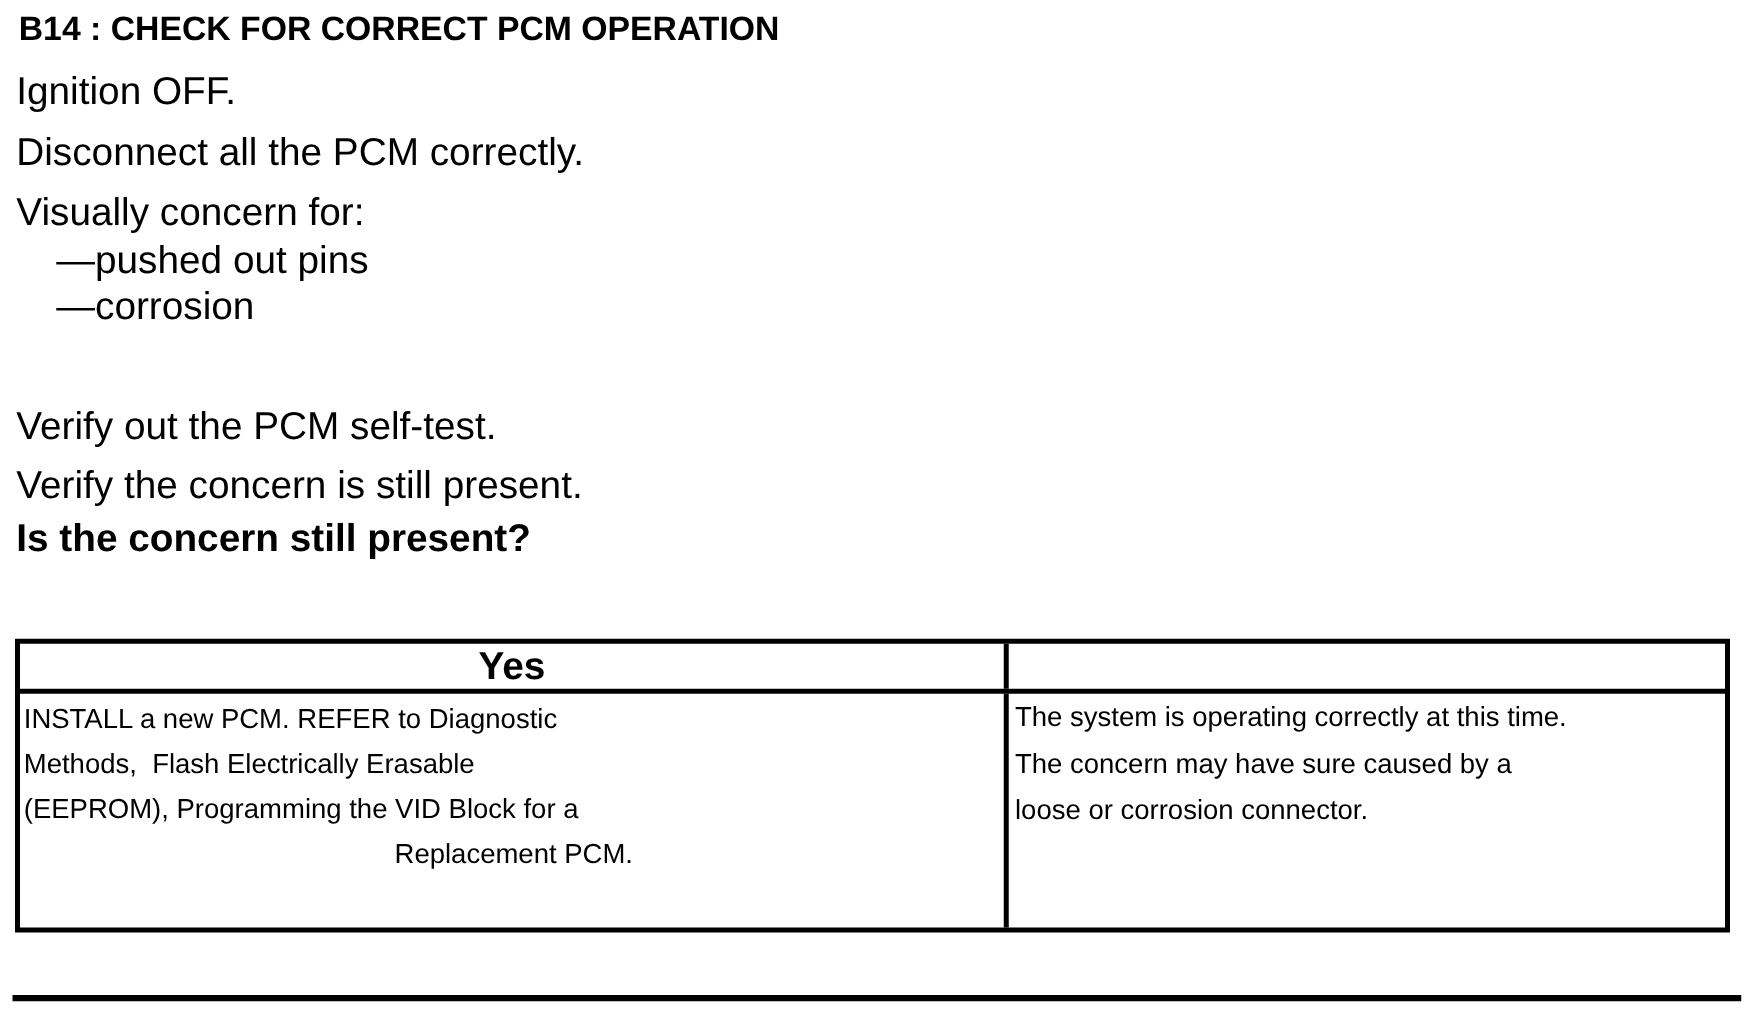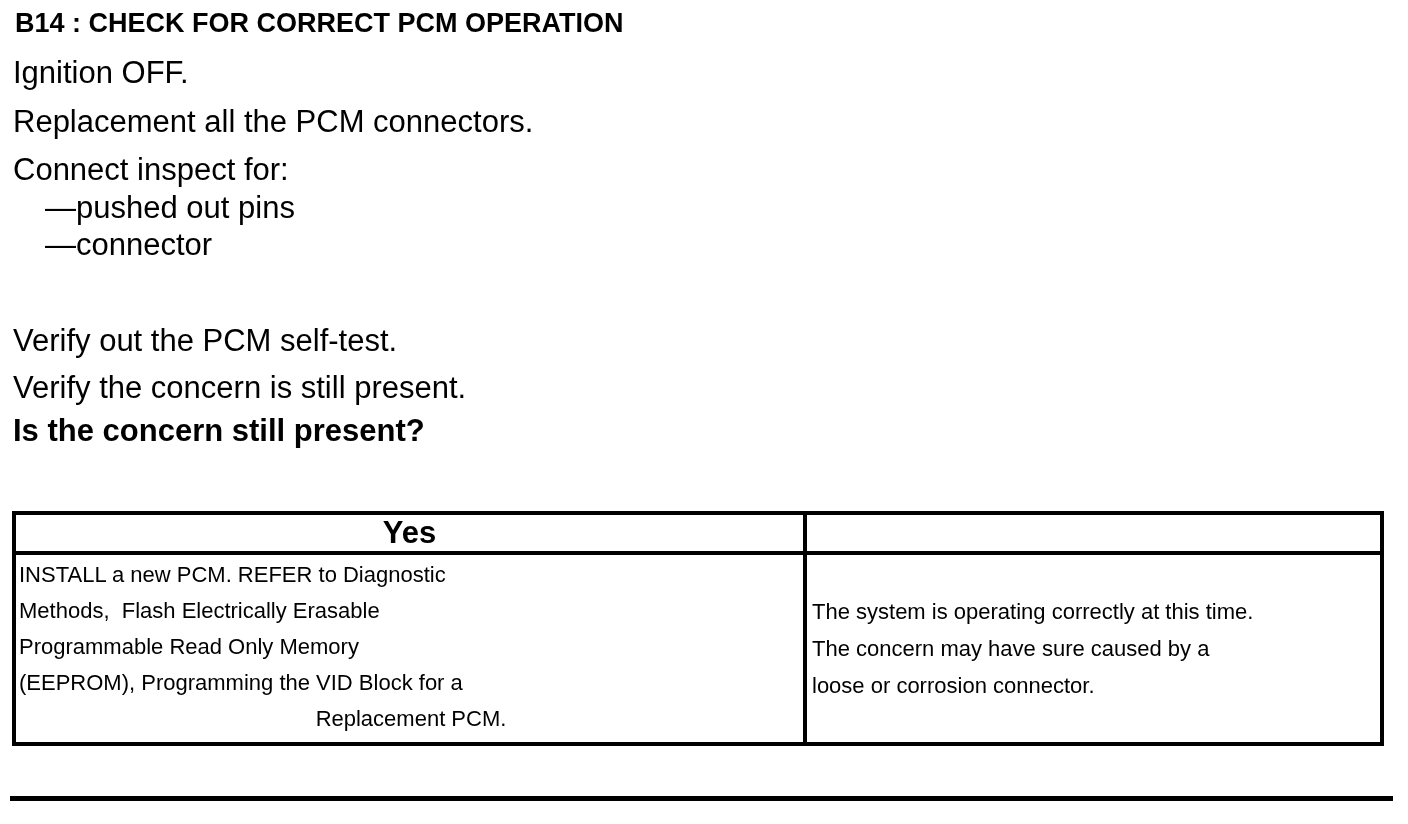--- a/index.html
+++ b/index.html
@@ -86,21 +86,20 @@
   }
   .td {
     font-size: 22px;
   }
   .yes-td {
     padding: 2px 0 0 3px;
   }
   .no-td {
     display: flex;
     flex-direction: column;
-    justify-content: center;
     padding-left: 5px;
   }
   .cell-line {
     line-height: 36px;
     white-space: pre-wrap;
   }
   .no-td .cell-line {
     line-height: 37px;
   }
   .cell-line.centered {
@@ -117,44 +116,43 @@
 </style>
 </head>
 <body>
 
 <div class="doc">
 
   <h1 class="heading">B14 : CHECK FOR CORRECT PCM OPERATION</h1>
 
   <p class="step" style="top:55px">Ignition OFF.</p>
 
-  <p class="step" style="top:104px">Replacement all the PCM connectors.</p>
+  <p class="step" style="top:104px">Disconnect all the PCM correctly.</p>
 
-  <p class="step" style="top:152px">Connect inspect for:</p>
+  <p class="step" style="top:152px">Visually concern for:</p>
 
   <p class="step indent" style="top:190px">—pushed out pins</p>
 
-  <p class="step indent" style="top:227px">—connector</p>
+  <p class="step indent" style="top:227px">—corrosion</p>
 
 
   <p class="step" style="top:323px">Verify out the PCM self-test.</p>
 
   <p class="step" style="top:370px">Verify the concern is still present.</p>
 
   <p class="step question" style="top:413px">Is the concern still present?</p>
 
   <div class="answer-table">
     <div class="header-row">
       <div class="yes-col th">Yes</div>
     </div>
     <div class="body-row">
       <div class="yes-col td yes-td">
         <div class="cell-line">INSTALL a new PCM. REFER to Diagnostic</div>
         <div class="cell-line">Methods,  Flash Electrically Erasable</div>
-        <div class="cell-line">Programmable Read Only Memory</div>
         <div class="cell-line">(EEPROM), Programming the VID Block for a</div>
         <div class="cell-line centered">Replacement PCM.</div>
       </div>
       <div class="no-col td no-td">
         <div class="cell-line">The system is operating correctly at this time.</div>
         <div class="cell-line">The concern may have sure caused by a</div>
         <div class="cell-line">loose or corrosion connector.</div>
       </div>
     </div>
   </div>

